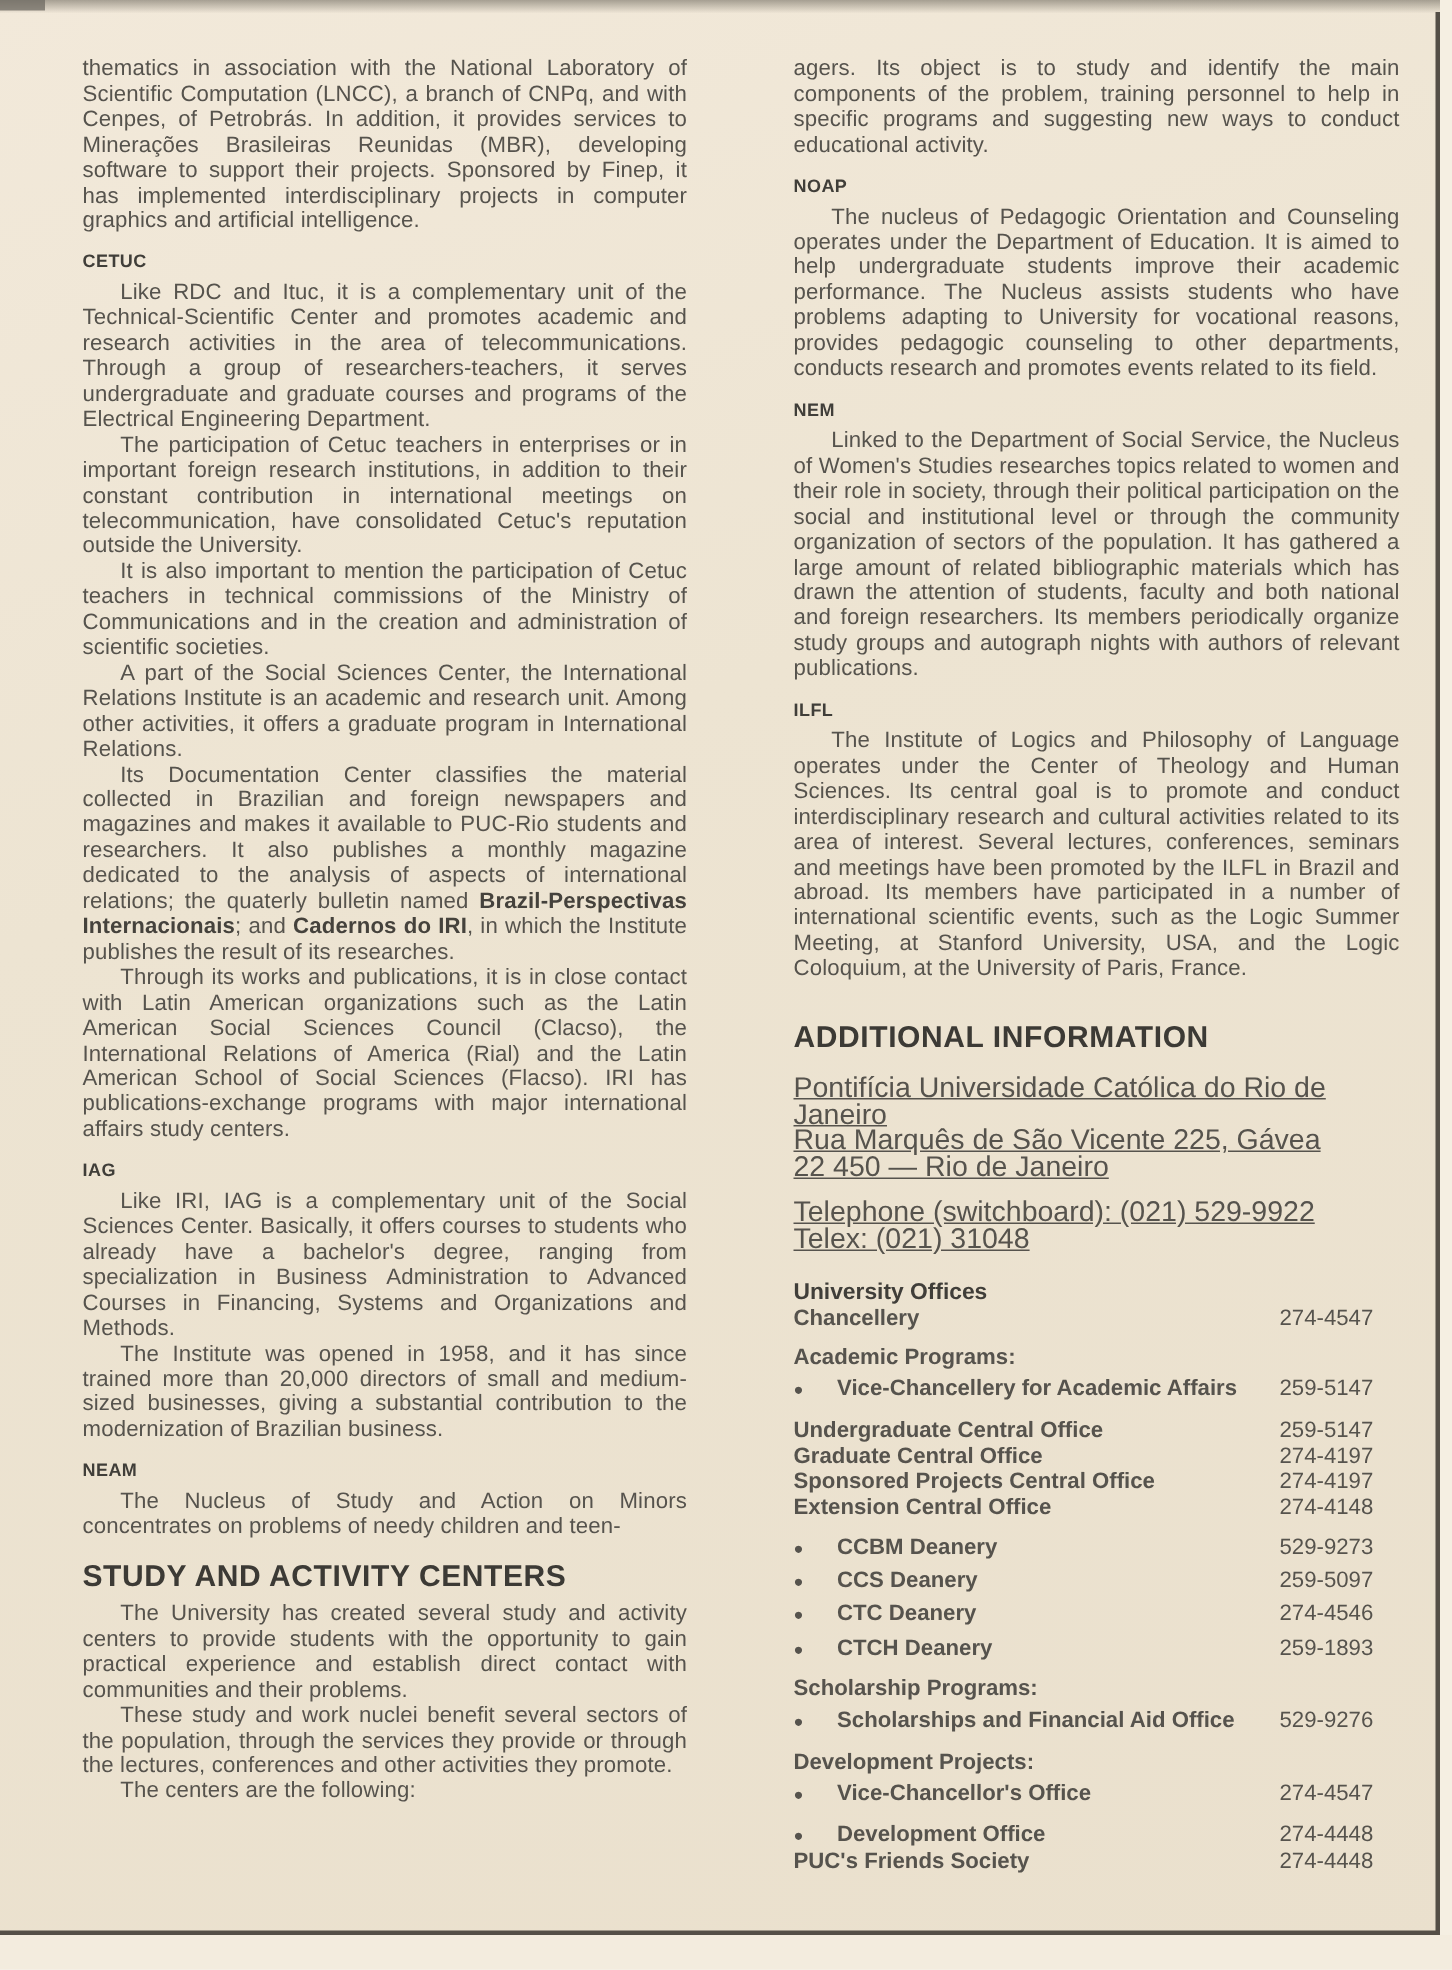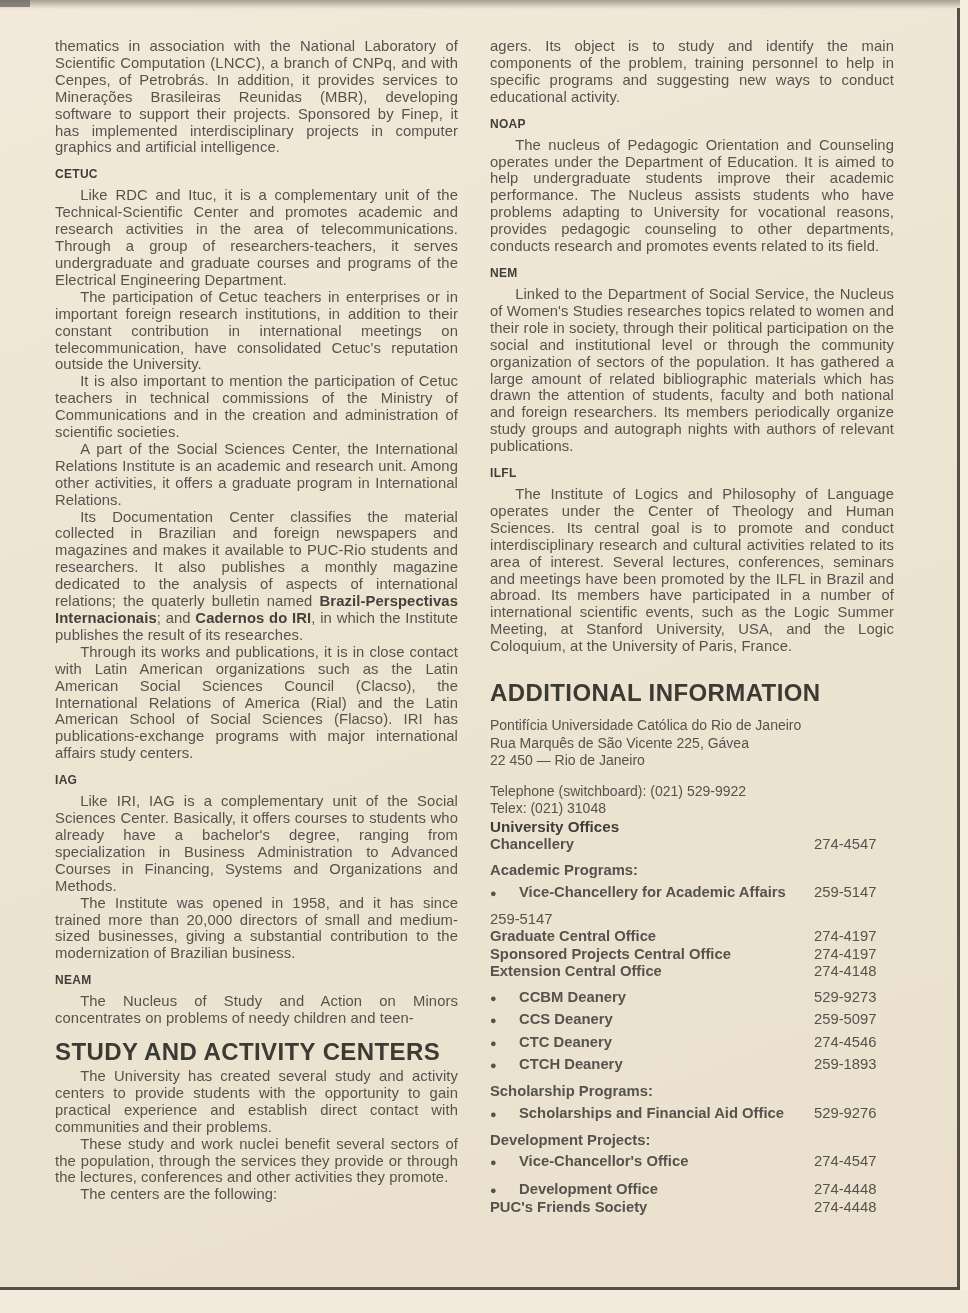--- a/index.html
+++ b/index.html
@@ -12,38 +12,38 @@
   .edge-top{position:absolute;top:0;left:0;right:0;height:9px;
     background:linear-gradient(180deg,rgba(104,99,88,.55),rgba(104,99,88,0));}
   .corner-tl{position:absolute;top:0;left:0;width:30px;height:7px;background:#6e6a61;opacity:.75;}
   .edge-right-band{position:absolute;top:0;right:0;width:8px;height:100%;background:#f5efe2;}
   .edge-right-line{position:absolute;top:8px;right:8px;width:3px;bottom:23px;background:#544f47;}
   .edge-bottom-band{position:absolute;left:0;right:0;bottom:0;height:23px;background:#f3ecde;}
   .edge-bottom-line{position:absolute;left:0;right:8px;bottom:23px;height:3px;background:#544f47;}
 
   .col{position:absolute;top:38px;}
   .col-left{left:55px;width:403px;}
-  .col-right{left:490px;width:404px;}
+  .col-right{left:529px;width:404px;}
 
   .para{margin:0;text-align:justify;font-size:14.8px;line-height:16.9px;
     color:#56534d;letter-spacing:.1px;}
   .para.indent{text-indent:1.7em;}
   .bold{font-weight:bold;color:#45423c;}
 
   .heading-sm{font-weight:bold;font-size:12px;color:#403e39;
     margin:8px 0 3px;letter-spacing:.3px;line-height:20px;}
-  .heading-lg{font-weight:bold;font-size:24px;color:#3c3a35;
+  .heading-lg{font-weight:bold;font-size:20px;color:#3c3a35;
     margin:13px 0 5px;letter-spacing:.4px;line-height:23px;}
 
   .additional{margin-top:26px;}
   .additional .heading-lg{margin:0 0 10px;}
   .addr{margin-top:13px;}
-  .addr-line{font-size:14px;line-height:17.6px;color:#56534d;}
-
-  .offices{}
+  .addr-line{font-size:19px;line-height:17.6px;color:#56534d;text-decoration:underline;}
+
+  .offices{margin-top:17px;}
   .offices-heading{font-weight:bold;font-size:15.2px;color:#403e39;line-height:18px;}
   .office-row{display:flex;font-size:14.8px;line-height:17.3px;color:#56534d;}
   .office-row.gap1{margin-top:4px;}
   .office-row.gap2{margin-top:9px;gap:36px;}
   .office-row .label{flex:1;display:flex;align-items:baseline;font-weight:bold;}
   .office-row .bullet{width:29px;font-size:11px;flex:0 0 29px;}
   .office-row .label-text{flex:1;}
   .office-row .phone{width:80px;text-align:left;flex:0 0 80px;}
 </style>
 </head>
@@ -129,20 +129,23 @@
               <span class="phone"></span>
             </div>
             <div class="office-row gap1">
               <span class="label">
                 <span class="bullet">●</span>
                 <span class="label-text">Vice-Chancellery for Academic Affairs</span>
               </span>
               <span class="phone">259-5147</span>
             </div>
             <div class="office-row gap2">
+              <span class="label">
+                <span class="label-text">Undergraduate Central Office</span>
+              </span>
               <span class="phone">259-5147</span>
             </div>
             <div class="office-row">
               <span class="label">
                 <span class="label-text">Graduate Central Office</span>
               </span>
               <span class="phone">274-4197</span>
             </div>
             <div class="office-row">
               <span class="label">

